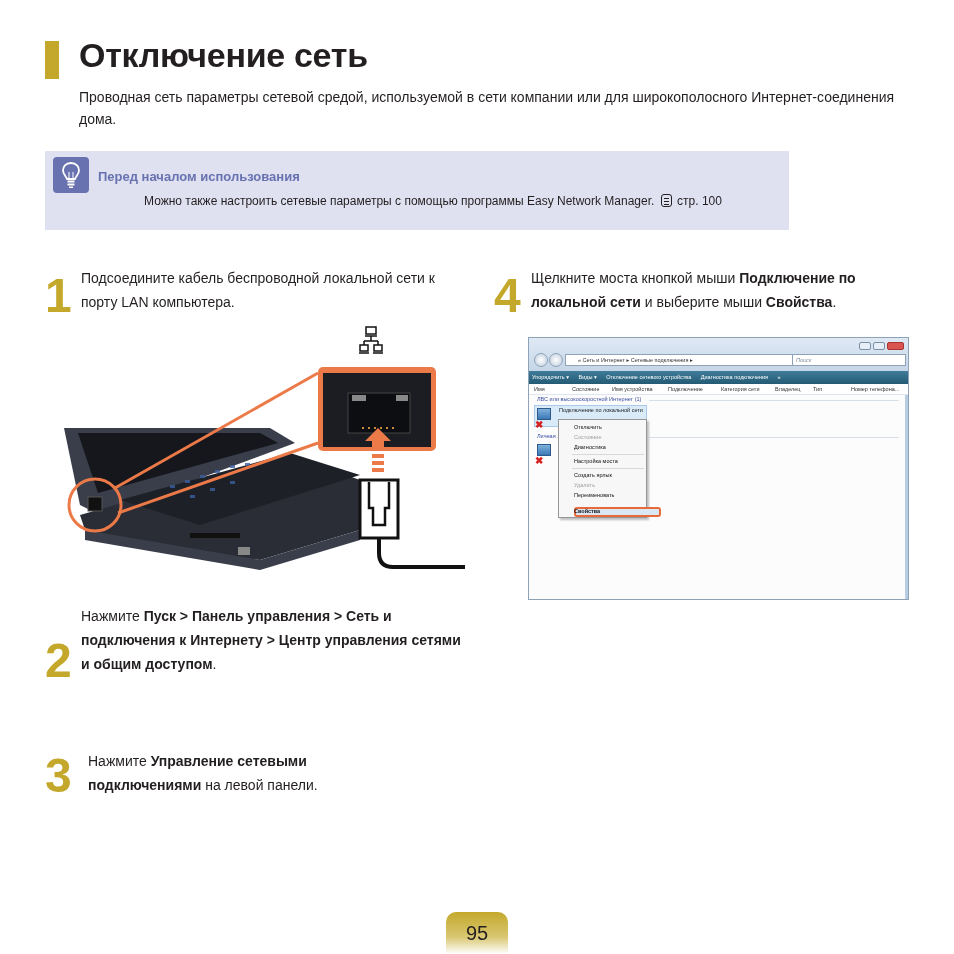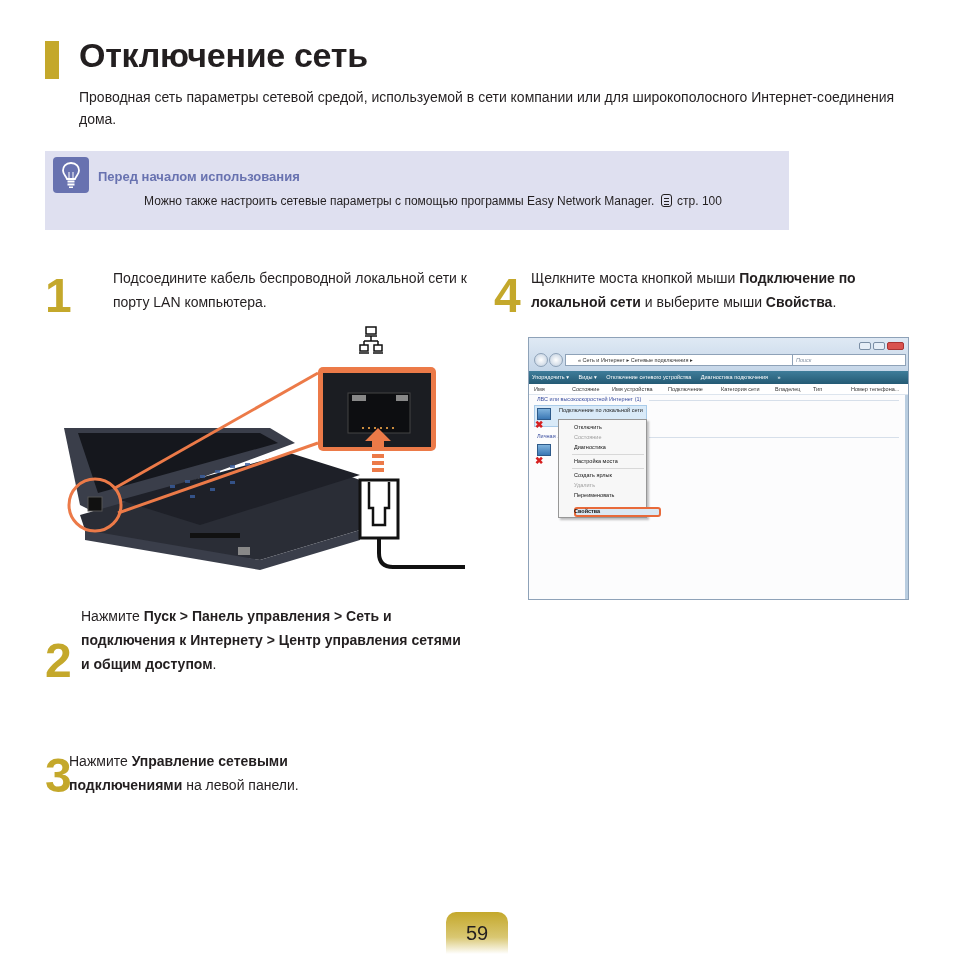--- a/index.html
+++ b/index.html
@@ -75,21 +75,21 @@
   </div>
   <div class="note-title">Перед началом использования</div>
   <div class="note-text">
     <span>Можно также настроить сетевые параметры с помощью программы Easy Network Manager.</span>
     <span class="ref-icon"><i style="top:3px"></i><i style="top:6px"></i><i style="top:9px"></i></span>
     <span>стр. 100</span>
   </div>
 </div>
 
 <div class="step-num" style="left:45px;top:272px;">1</div>
-<div class="step-text" id="step0" style="left:81px;top:266px;width:380px;margin-left:32px;"><span>Подсоедините кабель беспроводной локальной сети к порту LAN компьютера.</span></div>
+<div class="step-text" id="step0" style="left:81px;top:266px;width:380px;"><span>Подсоедините кабель беспроводной локальной сети к порту LAN компьютера.</span></div>
 
 <svg class="illus" viewBox="0 0 410 250">
 
   <polygon points="4,103 210,103 235,118 40,190 20,180" fill="#3a3e4a"></polygon>
   <polygon points="18,108 200,108 218,118 38,168" fill="#15171d"></polygon>
 
   <polygon points="20,190 230,130 300,155 300,205 200,235 70,220 25,205" fill="#2a2d36"></polygon>
   <polygon points="60,175 230,128 300,150 140,200" fill="#1e2028"></polygon>
 
   <g fill="#3a5fa0" opacity="0.8">
@@ -149,21 +149,21 @@
       <rect x="14" y="20" width="8" height="6"></rect>
     <line x1="-1" y1="28" x2="9" y2="28"></line>
       <line x1="13" y1="28" x2="23" y2="28"></line>
   </g>
 </svg>
 
 <div class="step-num" style="left:45px;top:637px;">2</div>
 <div class="step-text" id="step1" style="left:81px;top:604px;width:385px;"><span>Нажмите </span><b>Пуск &gt; Панель управления &gt; Сеть и подключения к Интернету &gt; Центр управления сетями и общим доступом</b><span>.</span></div>
 
 <div class="step-num" style="left:45px;top:752px;">3</div>
-<div class="step-text" id="step2" style="left:69px;top:749px;width:300px;"><span>Нажмите </span><b>Управление сетевыми подключениями</b><span> на левой панели.</span></div>
+<div class="step-text" id="step2" style="left:88px;top:749px;width:300px;"><span>Нажмите </span><b>Управление сетевыми подключениями</b><span> на левой панели.</span></div>
 
 <div class="step-num" style="left:494px;top:272px;">4</div>
 <div class="step-text" id="step3" style="left:531px;top:266px;width:380px;"><span>Щелкните моста кнопкой мыши </span><b>Подключение по локальной сети</b><span> и выберите мыши </span><b>Свойства</b><span>.</span></div>
 
 <div class="win">
   <div class="win-top">
     <div class="win-ctrls">
       <span></span>
       <span></span>
       <span class="close"></span>
@@ -212,14 +212,14 @@
     <hr style="top:48px">
     <div style="top:52px">Создать ярлык</div>
     <div class="dis" style="top:62px">Удалить</div>
     <div style="top:72px">Переименовать</div>
     <div class="bold" style="top:88px">Свойства</div>
   </div>
   <div class="scroll-edge"></div>
 </div>
 
 <div class="page-badge">
-  <div class="page-num">59</div>
+  <div class="page-num">95</div>
 </div>
 
 </body></html>

